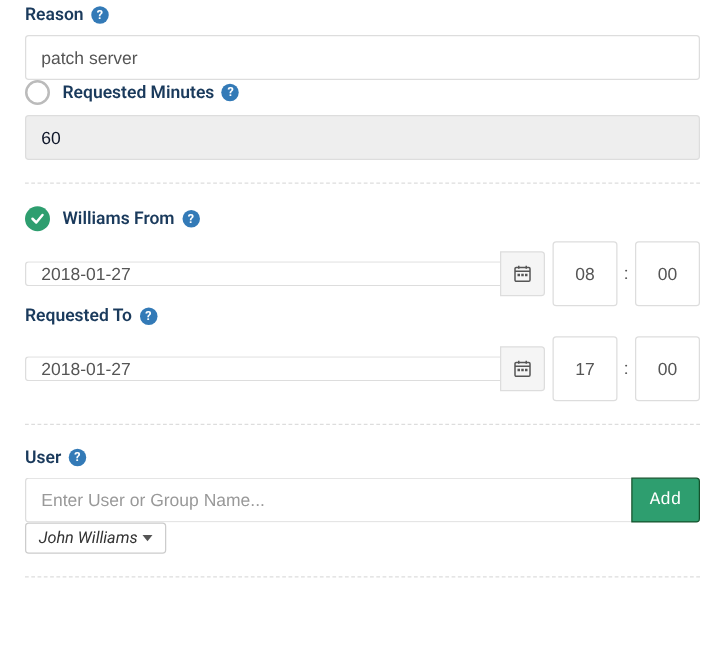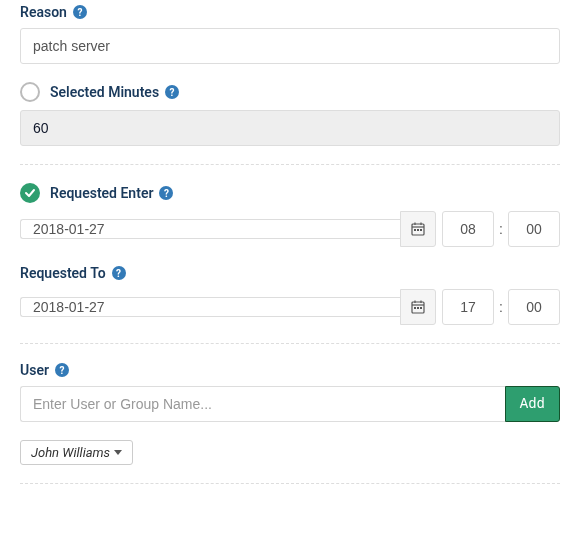--- a/index.html
+++ b/index.html
@@ -70,21 +70,21 @@
     border-radius: 3px;
     font-size: 14px;
     color: #555;
     background: #fff;
   }
   .text-input[disabled] {
     background: #eeeeee;
     color: #0f172a;
   }
   .text-input::placeholder { color: #999; }
-  .section { margin-bottom: 18px; }
+  .section { }
   .hr-dashed {
     border: none;
     border-top: 1px dashed #ddd;
     margin: 18px 0;
   }
   .dt-row {
     display: flex;
     gap: 0;
     align-items: center;
   }
@@ -108,21 +108,21 @@
     align-items: center;
     justify-content: center;
     color: #555;
     cursor: pointer;
     border-radius: 0 3px 3px 0;
     flex-shrink: 0;
   }
   .gap-sm { width: 6px; flex-shrink: 0; }
   .num-box {
     width: 52px;
-    height: 36px;
+    height: 52px;
     border: 1px solid #ddd;
     border-radius: 3px;
     text-align: center;
     font-size: 14px;
     color: #555;
     background: #fff;
     flex-shrink: 0;
   }
   .colon {
     width: 14px;
@@ -176,36 +176,36 @@
   <div class="field-label">
     <span>Reason</span>
     <span class="help-icon">?</span>
   </div>
   <input type="text" class="text-input" value="patch server" style="">
 </div>
 
 <div class="section">
   <div class="field-label label-row">
     <span class="radio-circle"></span>
-    <span>Selected Minutes</span>
+    <span>Requested Minutes</span>
     <span class="help-icon">?</span>
   </div>
   <input type="text" class="text-input" disabled="" value="60" style="">
 </div>
 
 <hr class="hr-dashed">
 
 <div class="section">
   <div class="field-label label-row">
     <span class="check-circle">
       <svg width="12" height="12" viewBox="0 0 12 12">
           <path d="M2 6 L5 9 L10 3" stroke="#fff" stroke-width="2" fill="none" stroke-linecap="round" stroke-linejoin="round"></path>
         </svg>
     </span>
-    <span>Requested Enter</span>
+    <span>Williams From</span>
     <span class="help-icon">?</span>
   </div>
   <div class="dt-row">
     <input type="text" class="date-input" value="2018-01-27" style="">
     <div class="date-addon">
       <svg width="14" height="14" viewBox="0 0 14 14">
           <rect x="1" y="2" width="12" height="11" rx="1" fill="none" stroke="#555" stroke-width="1.2"></rect>
           <line x1="1" y1="5" x2="13" y2="5" stroke="#555" stroke-width="1.2"></line>
           <line x1="4" y1="0.5" x2="4" y2="3" stroke="#555" stroke-width="1.2"></line>
           <line x1="10" y1="0.5" x2="10" y2="3" stroke="#555" stroke-width="1.2"></line>

